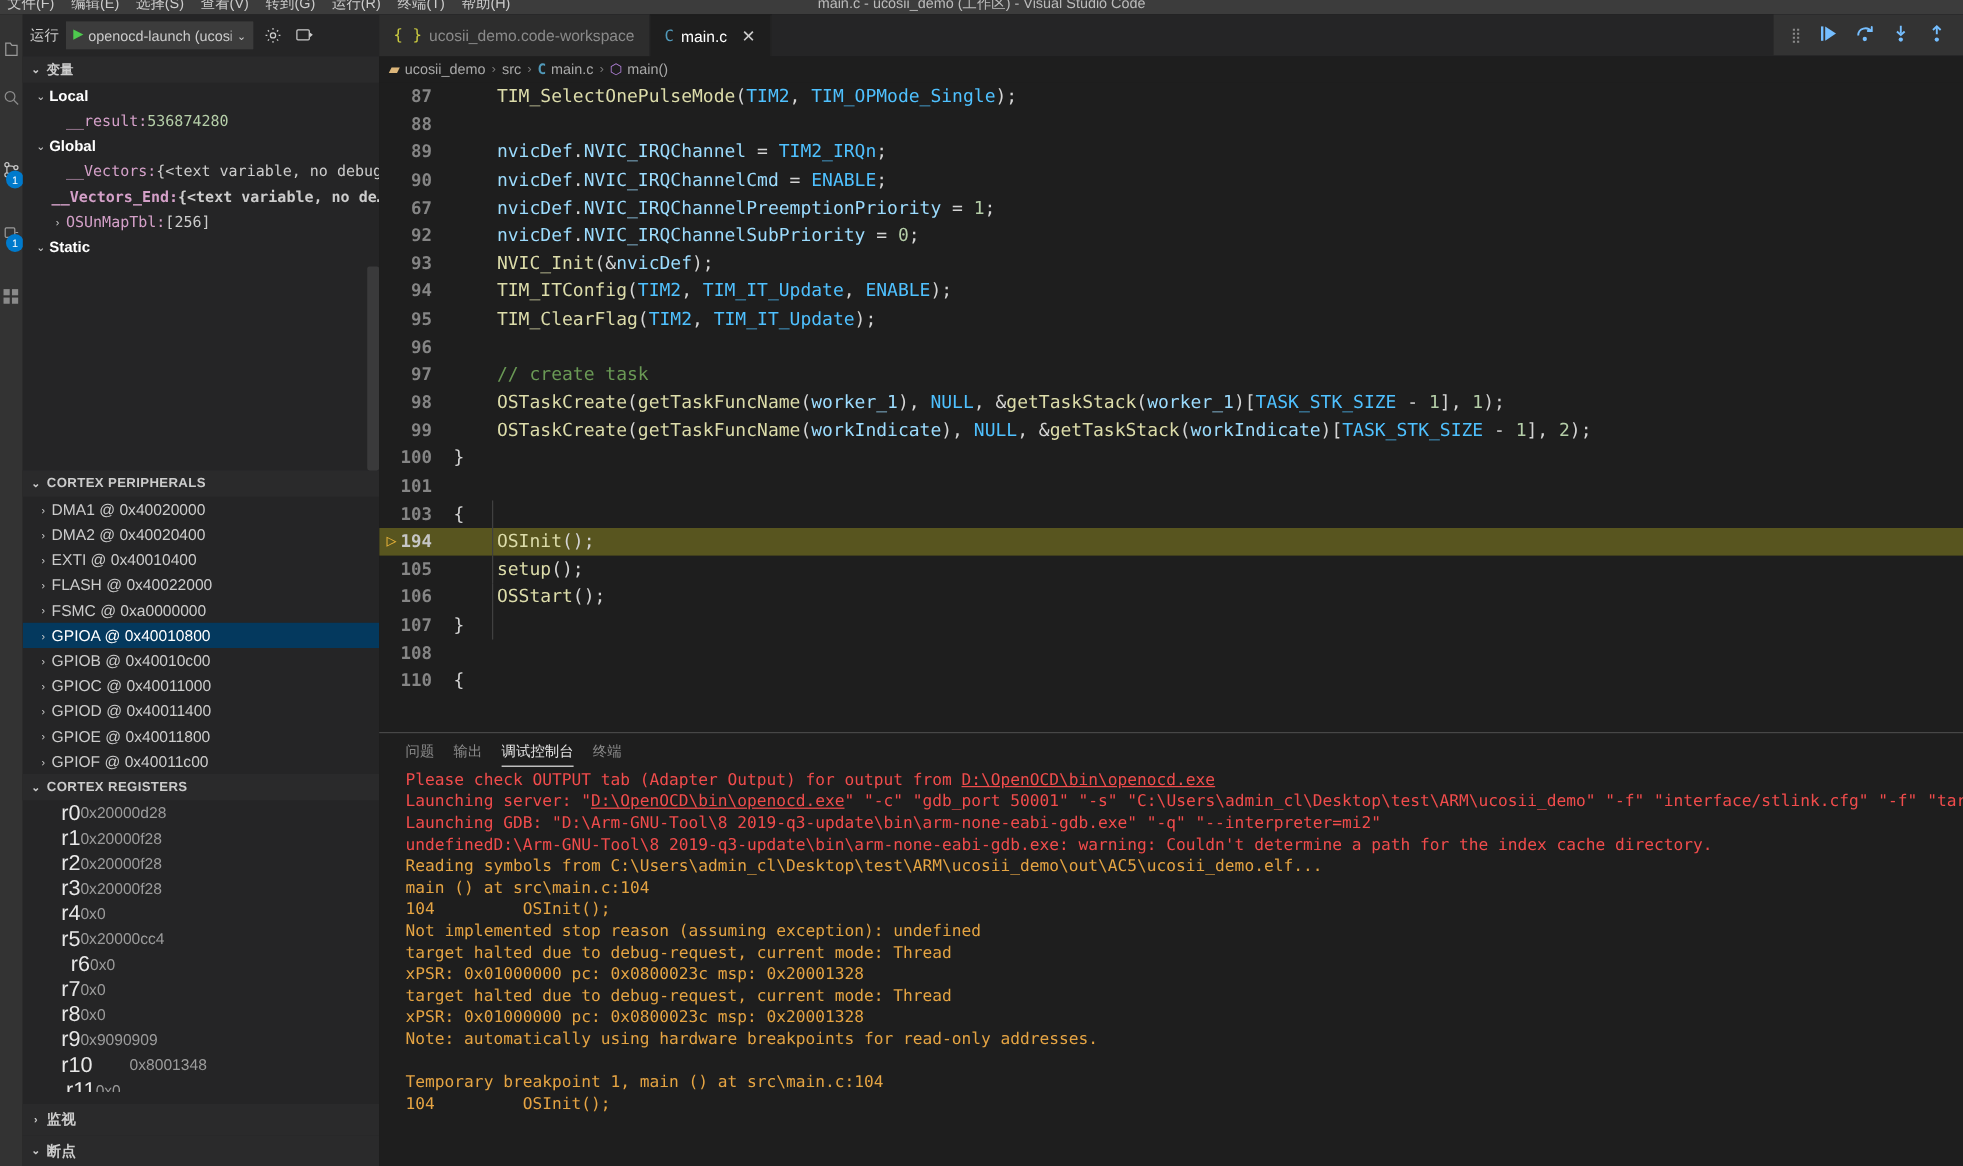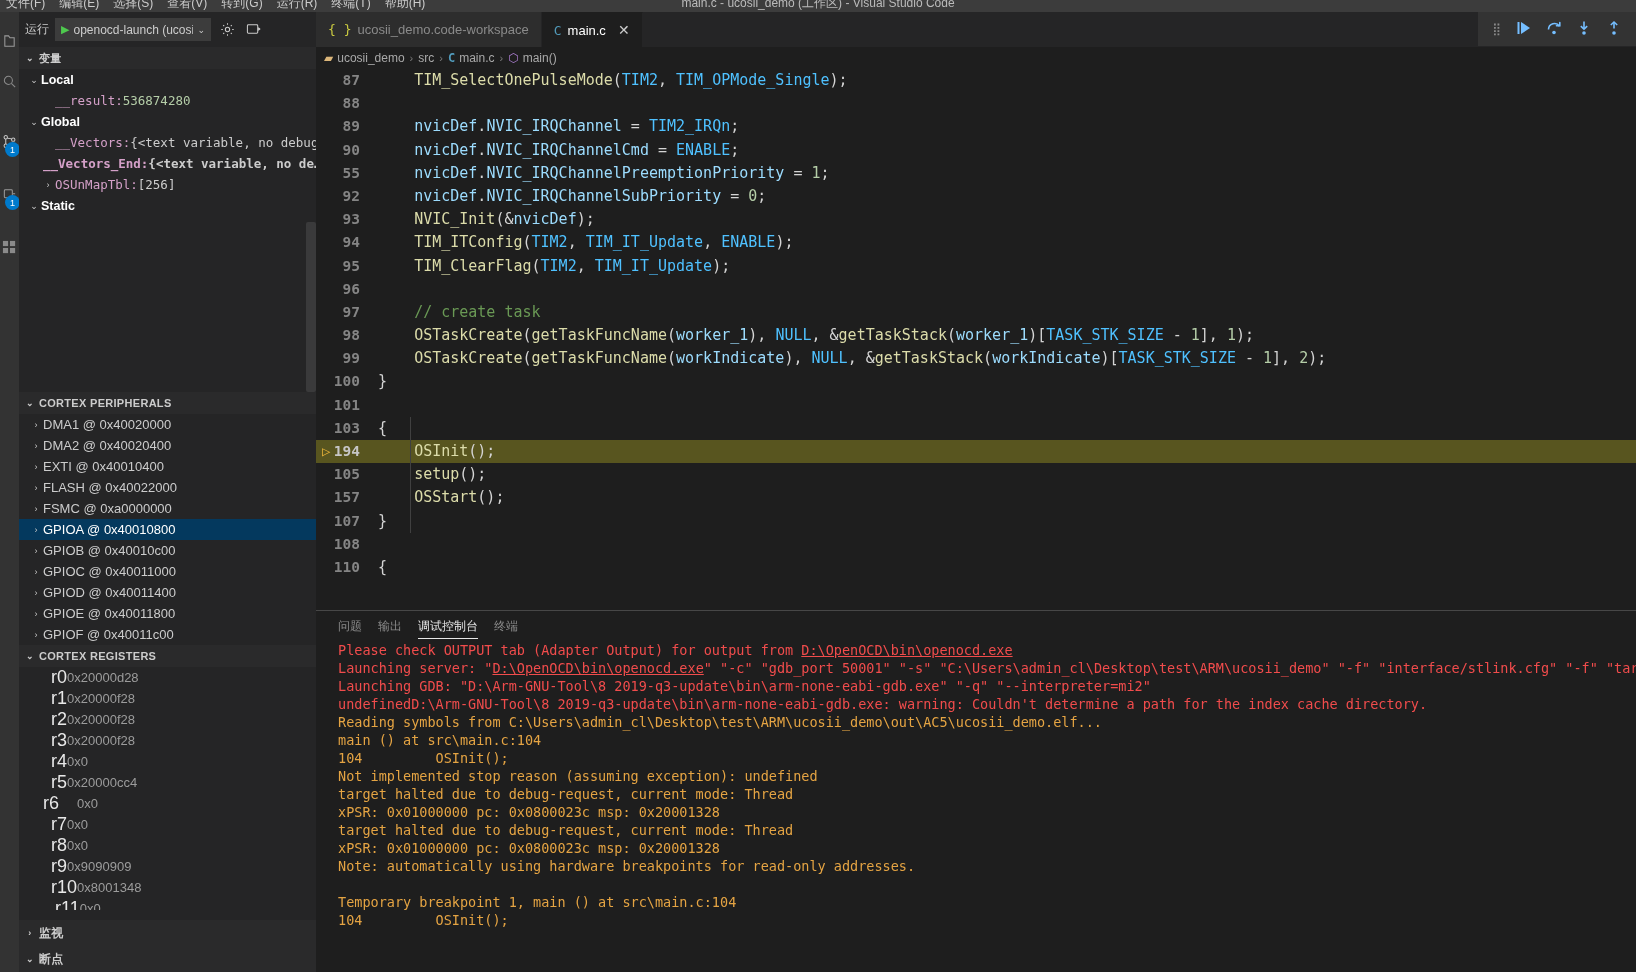--- a/index.html
+++ b/index.html
@@ -372,37 +372,37 @@
           <span class="reg-val"> 0x20000f28</span>
         </div>
         <div class="tree-row" style="padding-left: 32px;">
           <span class="reg-name">r4</span>
           <span class="reg-val"> 0x0</span>
         </div>
         <div class="tree-row" style="padding-left: 32px;">
           <span class="reg-name">r5</span>
           <span class="reg-val"> 0x20000cc4</span>
         </div>
-        <div class="tree-row" style="padding-left: 24px; gap: 18px;">
+        <div class="tree-row" style="padding-left: 40px;">
           <span class="reg-name">r6</span>
           <span class="reg-val"> 0x0</span>
         </div>
         <div class="tree-row" style="padding-left: 32px;">
           <span class="reg-name">r7</span>
           <span class="reg-val"> 0x0</span>
         </div>
         <div class="tree-row" style="padding-left: 32px;">
           <span class="reg-name">r8</span>
           <span class="reg-val"> 0x0</span>
         </div>
         <div class="tree-row" style="padding-left: 32px;">
           <span class="reg-name">r9</span>
           <span class="reg-val"> 0x9090909</span>
         </div>
-        <div class="tree-row" style="padding-left: 32px;">
+        <div class="tree-row" style="padding-left: 32px; gap: 31px;">
           <span class="reg-name">r10</span>
           <span class="reg-val"> 0x8001348</span>
         </div>
         <div class="tree-row" style="padding-left: 36px;">
           <span class="reg-name">r11</span>
           <span class="reg-val"> 0x0</span>
         </div>
       </div>
 
     <div id="sb-bottom" style="position:absolute;left:0;bottom:0;width:297px;">
@@ -449,35 +449,35 @@
         <span style="display: inline-flex; align-items: center; gap: 4px;">
           <span class="bc-sym">⬡</span>
           <span>main()</span>
         </span>
       </div>
     <div class="code-wrap" id="code-wrap">
         <div class="code-line"><span class="gutter">87</span><span class="c-plain">    </span><span class="c-def">TIM_SelectOnePulseMode</span><span class="c-plain">(</span><span class="c-const">TIM2</span><span class="c-plain">, </span><span class="c-const">TIM_OPMode_Single</span><span class="c-plain">);</span></div>
         <div class="code-line"><span class="gutter">88</span></div>
         <div class="code-line"><span class="gutter">89</span><span class="c-plain">    </span><span class="c-var">nvicDef</span><span class="c-plain">.</span><span class="c-var">NVIC_IRQChannel</span><span class="c-plain"> = </span><span class="c-const">TIM2_IRQn</span><span class="c-plain">;</span></div>
         <div class="code-line"><span class="gutter">90</span><span class="c-plain">    </span><span class="c-var">nvicDef</span><span class="c-plain">.</span><span class="c-var">NVIC_IRQChannelCmd</span><span class="c-plain"> = </span><span class="c-const">ENABLE</span><span class="c-plain">;</span></div>
-        <div class="code-line"><span class="gutter">55</span><span class="c-plain">    </span><span class="c-var">nvicDef</span><span class="c-plain">.</span><span class="c-var">NVIC_IRQChannelPreemptionPriority</span><span class="c-plain"> = </span><span class="c-num">1</span><span class="c-plain">;</span></div>
+        <div class="code-line"><span class="gutter">67</span><span class="c-plain">    </span><span class="c-var">nvicDef</span><span class="c-plain">.</span><span class="c-var">NVIC_IRQChannelPreemptionPriority</span><span class="c-plain"> = </span><span class="c-num">1</span><span class="c-plain">;</span></div>
         <div class="code-line"><span class="gutter">92</span><span class="c-plain">    </span><span class="c-var">nvicDef</span><span class="c-plain">.</span><span class="c-var">NVIC_IRQChannelSubPriority</span><span class="c-plain"> = </span><span class="c-num">0</span><span class="c-plain">;</span></div>
         <div class="code-line"><span class="gutter">93</span><span class="c-plain">    </span><span class="c-def">NVIC_Init</span><span class="c-plain">(&amp;</span><span class="c-var">nvicDef</span><span class="c-plain">);</span></div>
         <div class="code-line"><span class="gutter">94</span><span class="c-plain">    </span><span class="c-def">TIM_ITConfig</span><span class="c-plain">(</span><span class="c-const">TIM2</span><span class="c-plain">, </span><span class="c-const">TIM_IT_Update</span><span class="c-plain">, </span><span class="c-const">ENABLE</span><span class="c-plain">);</span></div>
         <div class="code-line"><span class="gutter">95</span><span class="c-plain">    </span><span class="c-def">TIM_ClearFlag</span><span class="c-plain">(</span><span class="c-const">TIM2</span><span class="c-plain">, </span><span class="c-const">TIM_IT_Update</span><span class="c-plain">);</span></div>
         <div class="code-line"><span class="gutter">96</span></div>
         <div class="code-line"><span class="gutter">97</span><span class="c-plain">    </span><span class="c-cmt">// create task</span></div>
         <div class="code-line"><span class="gutter">98</span><span class="c-plain">    </span><span class="c-def">OSTaskCreate</span><span class="c-plain">(</span><span class="c-def">getTaskFuncName</span><span class="c-plain">(</span><span class="c-var">worker_1</span><span class="c-plain">), </span><span class="c-const">NULL</span><span class="c-plain">, &amp;</span><span class="c-def">getTaskStack</span><span class="c-plain">(</span><span class="c-var">worker_1</span><span class="c-plain">)[</span><span class="c-const">TASK_STK_SIZE</span><span class="c-plain"> - </span><span class="c-num">1</span><span class="c-plain">], </span><span class="c-num">1</span><span class="c-plain">);</span></div>
         <div class="code-line"><span class="gutter">99</span><span class="c-plain">    </span><span class="c-def">OSTaskCreate</span><span class="c-plain">(</span><span class="c-def">getTaskFuncName</span><span class="c-plain">(</span><span class="c-var">workIndicate</span><span class="c-plain">), </span><span class="c-const">NULL</span><span class="c-plain">, &amp;</span><span class="c-def">getTaskStack</span><span class="c-plain">(</span><span class="c-var">workIndicate</span><span class="c-plain">)[</span><span class="c-const">TASK_STK_SIZE</span><span class="c-plain"> - </span><span class="c-num">1</span><span class="c-plain">], </span><span class="c-num">2</span><span class="c-plain">);</span></div>
         <div class="code-line"><span class="gutter">100</span><span class="c-plain">}</span></div>
         <div class="code-line"><span class="gutter">101</span></div>
         <div class="code-line"><span class="gutter">103</span><span class="indent-guide"></span><span class="c-plain">{</span></div>
         <div class="code-line cur"><span class="bp-marker">▷</span><span class="gutter">194</span><span class="indent-guide"></span><span class="c-plain">    </span><span class="c-def">OSInit</span><span class="c-plain">();</span></div>
         <div class="code-line"><span class="gutter">105</span><span class="indent-guide"></span><span class="c-plain">    </span><span class="c-def">setup</span><span class="c-plain">();</span></div>
-        <div class="code-line"><span class="gutter">157</span><span class="indent-guide"></span><span class="c-plain">    </span><span class="c-def">OSStart</span><span class="c-plain">();</span></div>
+        <div class="code-line"><span class="gutter">106</span><span class="indent-guide"></span><span class="c-plain">    </span><span class="c-def">OSStart</span><span class="c-plain">();</span></div>
         <div class="code-line"><span class="gutter">107</span><span class="indent-guide"></span><span class="c-plain">}</span></div>
         <div class="code-line"><span class="gutter">108</span></div>
         <div class="code-line"><span class="gutter">110</span><span class="c-plain">{</span></div>
       </div>
 
     <div style="position:absolute;right:0;top:0;height:34px;background:#333333;display:flex;align-items:center;gap:14px;padding:0 14px;">
       <span style="color:#8a8a8a;font-size:12px;letter-spacing:1px;line-height:10px;">⣿</span>
       <span>
         <svg width="16" height="16" viewBox="0 0 16 16" fill="#75beff">
             <rect x="1.5" y="2" width="2" height="12"></rect>

